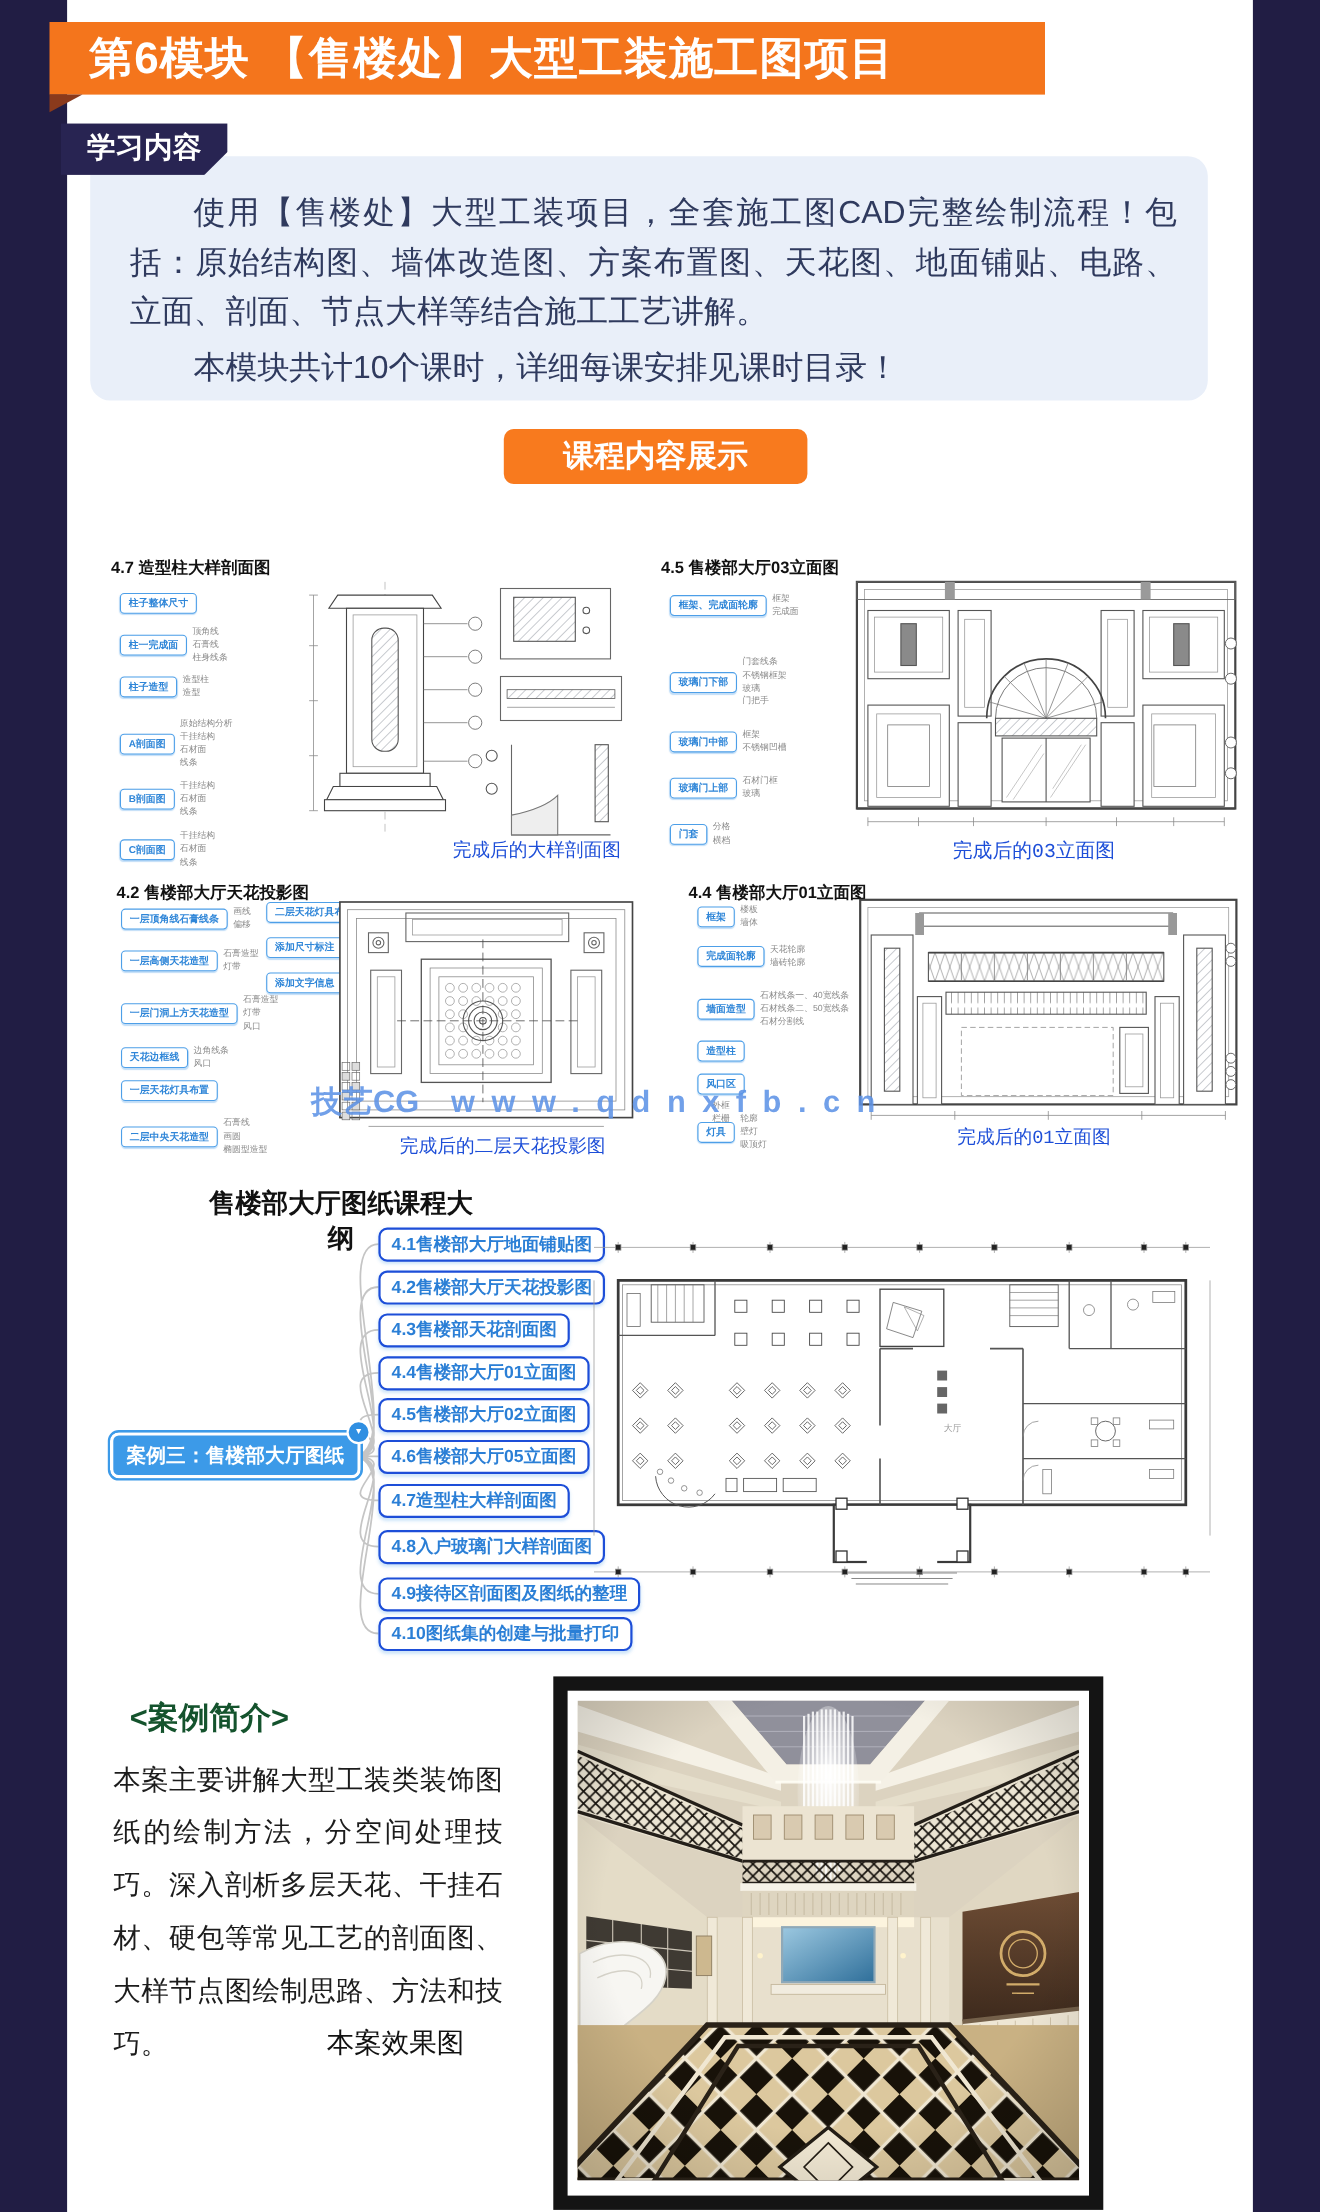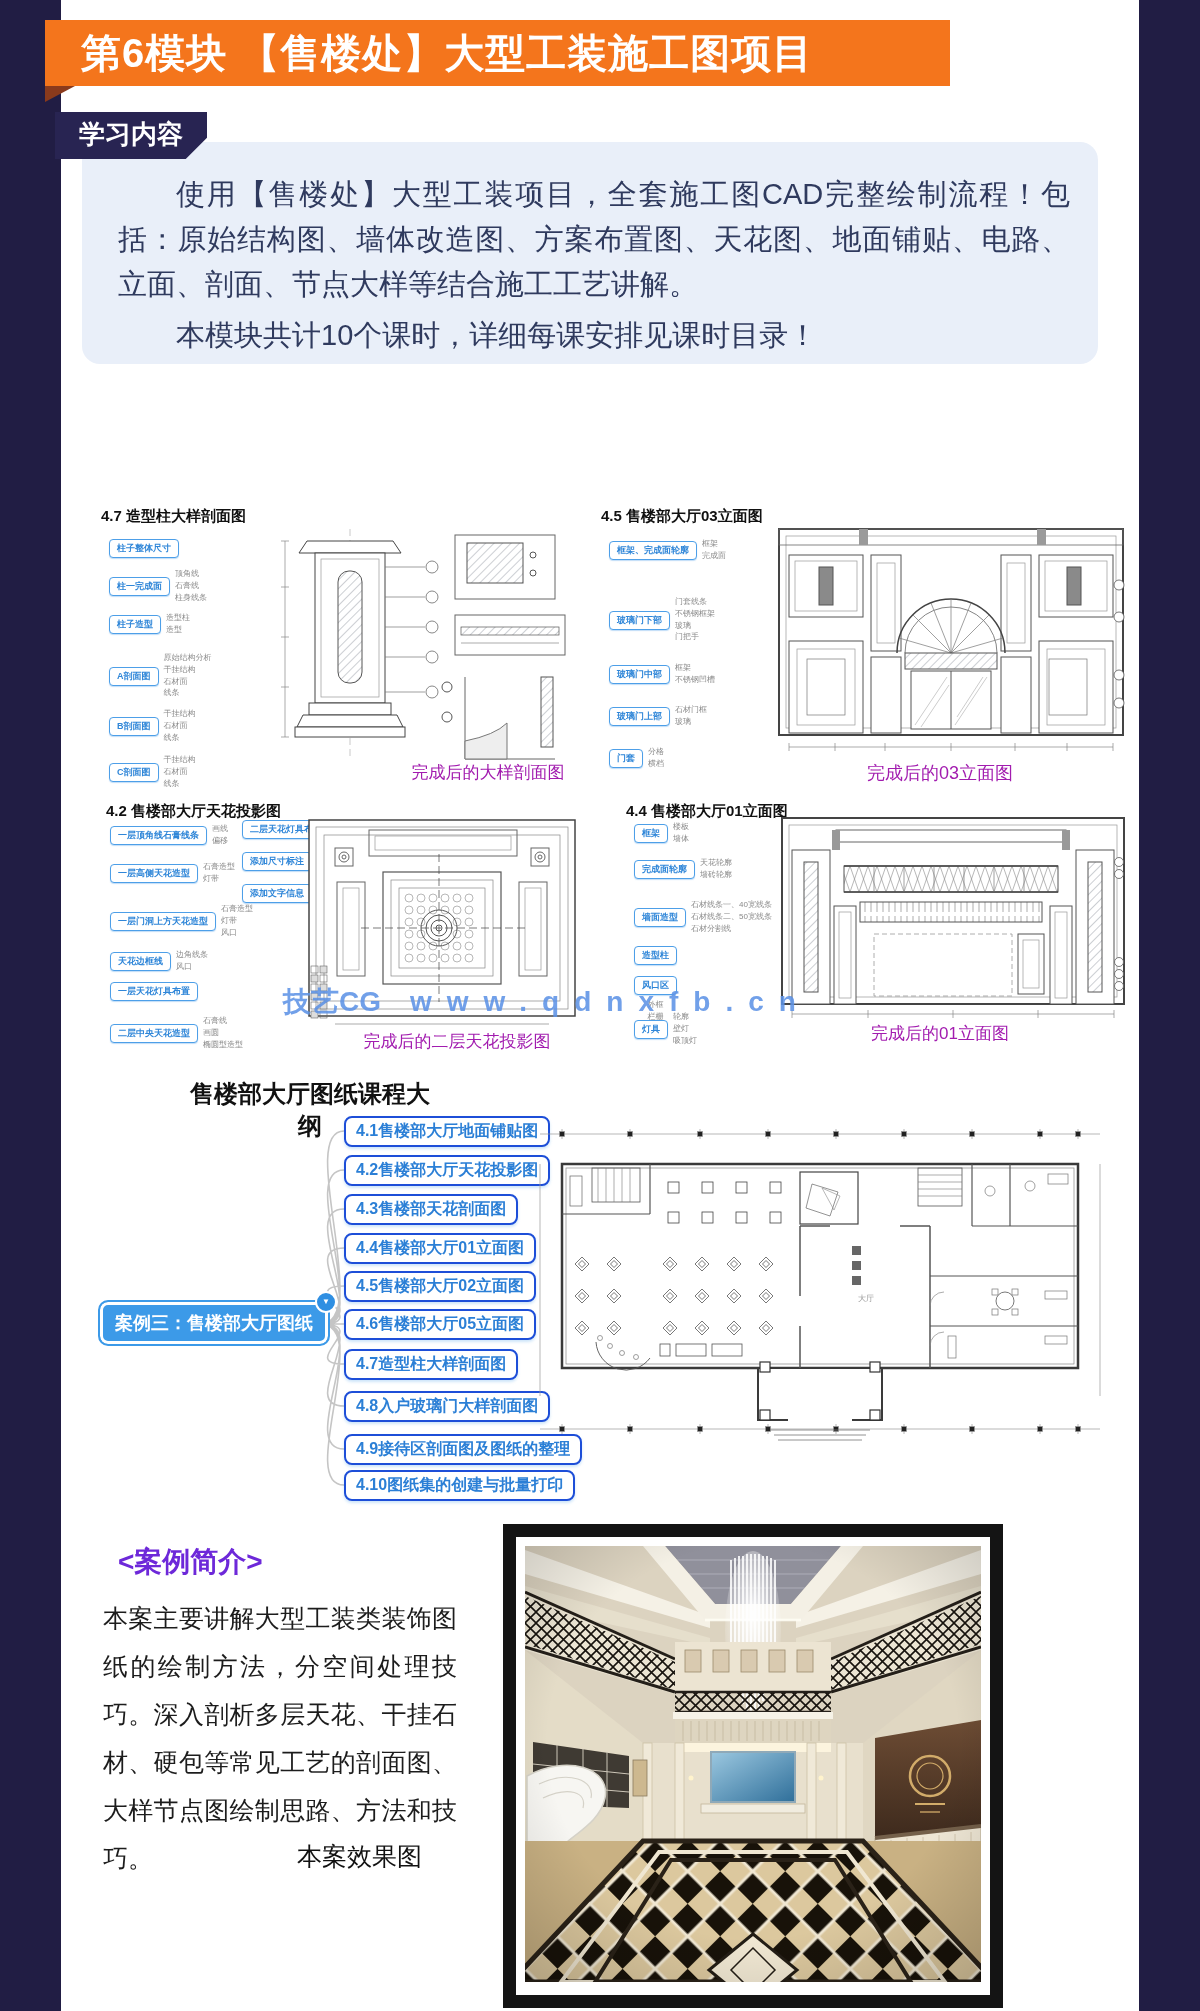--- a/index.html
+++ b/index.html
@@ -21,21 +21,21 @@
   #intro-text{position:absolute;left:118px;top:172px;width:952px;color:#2f3a5e;font-size:29px;line-height:1.55;
           text-align:justify;}
   #intro-text p{margin:0;text-indent:2em;}
   #intro-text p+p{margin-top:6px;}
   #show-btn{position:absolute;left:458px;top:390px;width:276px;height:50px;background:#f87a1e;border-radius:9px;
           color:#fff;font-size:28px;font-weight:bold;text-align:center;line-height:50px;cursor:pointer;}
 
   
   .drawing{position:absolute;}
   .d-title{position:absolute;left:6px;top:2px;font-size:15px;font-weight:bold;color:#111;white-space:nowrap;}
-  .d-caption{position:absolute;font-size:17px;color:#a21caf;white-space:nowrap;}
+  .d-caption{position:absolute;font-size:17px;color:#1d4ed8;white-space:nowrap;font-family:Liberation Mono, monospace;}
   .cluster-layer{position:absolute;left:0;top:0;width:100%;height:100%;}
   .cluster{position:absolute;display:flex;align-items:center;gap:5px;}
   .cad-box{border:1.5px solid #4d9fe8;color:#2f86d8;background:#fff;border-radius:4px;font-size:9px;font-weight:bold;
            padding:2px 7px;white-space:nowrap;box-shadow:0 1px 1px rgba(77,159,232,.35);}
   .cad-kids{display:flex;flex-direction:column;gap:1px;font-size:8px;color:#8a8a8a;line-height:1.35;white-space:nowrap;}
   #d0{left:95px;top:505px;width:492px;height:288px;}
   #d1{left:595px;top:505px;width:545px;height:288px;}
   #d2{left:100px;top:800px;width:495px;height:258px;}
   #d3{left:620px;top:800px;width:520px;height:252px;}
   .d-art{position:absolute;}
@@ -53,21 +53,21 @@
           box-shadow:inset 0 0 0 3px #fff;color:#fff;font-size:18px;font-weight:bold;padding:9px 15px;white-space:nowrap;cursor:pointer;}
   #root-badge{position:absolute;right:-9px;top:-11px;width:18px;height:18px;border-radius:50%;background:#2f8fe2;
           border:2px solid #fff;color:#fff;font-size:8px;text-align:center;line-height:18px;}
   #outline-items{position:absolute;left:0;top:0;width:100%;height:100%;}
   .outline-item{position:absolute;left:264px;background:#fff;border:2px solid #1d4ed8;border-radius:8px;
           padding:3px 10px;font-size:16px;font-weight:bold;color:#2b7fd6;white-space:nowrap;
           box-shadow:0 2px 3px rgba(61,150,232,.25);cursor:pointer;}
   #floorplan{position:absolute;left:420px;top:18px;}
 
   
-  #case-heading{position:absolute;left:118px;top:1543px;font-size:28px;font-weight:bold;color:#6d28d9;}
+  #case-heading{position:absolute;left:118px;top:1543px;font-size:28px;font-weight:bold;color:#14532d;}
   #case-body{position:absolute;left:103px;top:1594px;width:354px;font-size:25px;line-height:1.92;color:#1c1c1c;text-align:justify;}
   #photo-caption{position:absolute;left:262px;top:1840px;width:160px;text-align:right;font-size:25px;color:#111;}
   #photo-frame{position:absolute;left:503px;top:1524px;border:13px solid #141414;background:#fff;padding:9px;}
 </style>
 </head>
 <body>
 
 <div id="page">
   <div class="sidebar" id="left-bar"></div>
   <div class="sidebar" id="right-bar"></div>
@@ -77,20 +77,21 @@
   </div>
   <div id="banner-fold"></div>
 
   <div id="intro-box"></div>
   <div id="section-label">学习内容</div>
   <div id="intro-text">
     <p>使用【售楼处】大型工装项目，全套施工图CAD完整绘制流程！包括：原始结构图、墙体改造图、方案布置图、天花图、地面铺贴、电路、立面、剖面、节点大样等结合施工工艺讲解。</p>
     <p>本模块共计10个课时，详细每课安排见课时目录！</p>
   </div>
 
+  <div id="show-btn">课程内容展示</div>
 
   <div class="drawing" id="d0">
     <div class="d-title">4.7 造型柱大样剖面图</div>
     <div class="cluster-layer">
         <div class="cluster" style="left: 14px; top: 34px;">
           <div class="cad-box">柱子整体尺寸</div>
         </div>
         <div class="cluster" style="left: 14px; top: 64px;">
           <div class="cad-box">柱一完成面</div>
           <div class="cad-kids">

